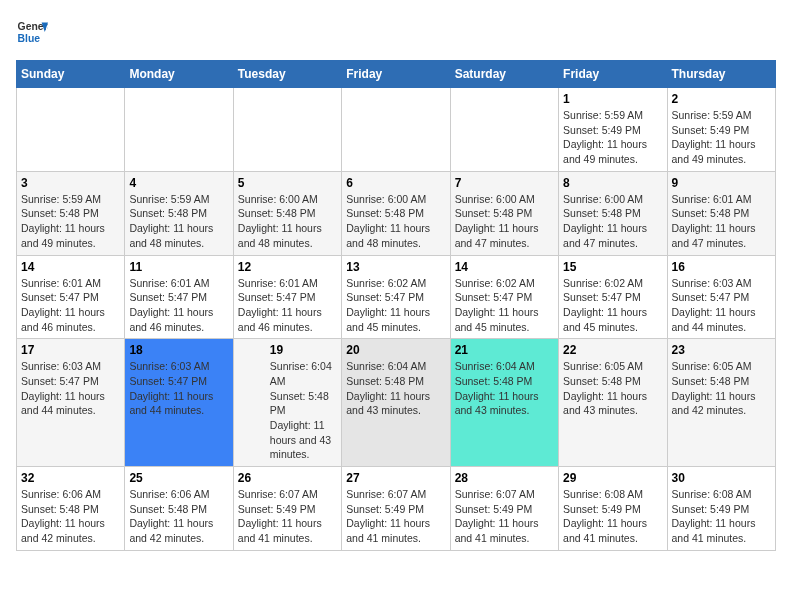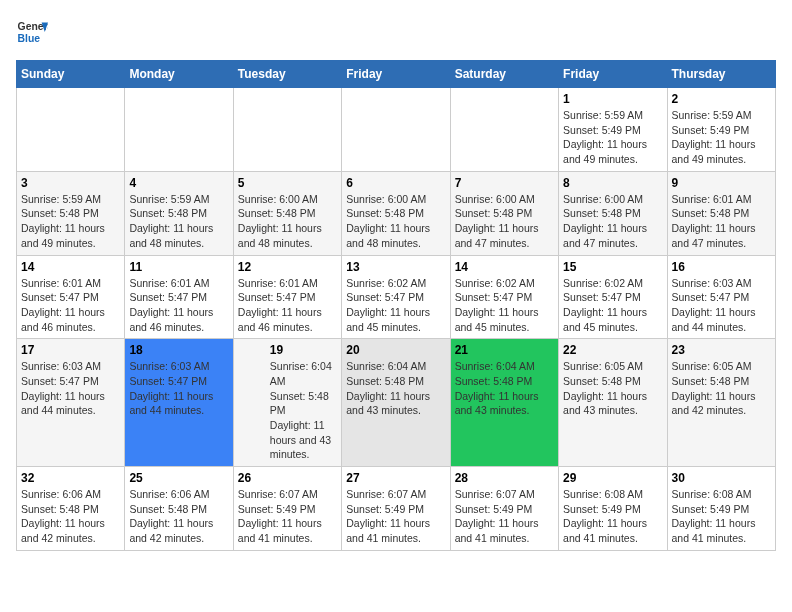--- a/index.html
+++ b/index.html
@@ -232,21 +232,21 @@
           <div class="day-info" style="white-space: pre-line;">Sunrise: 6:04 AM
 Sunset: 5:48 PM
 Daylight: 11 hours and 43 minutes.</div>
         </td>
         <td style="background: #e5e5e5; margin-top: 32px;">
           <span class="day-number">20</span>
           <div class="day-info" style="white-space: pre-line;">Sunrise: 6:04 AM
 Sunset: 5:48 PM
 Daylight: 11 hours and 43 minutes.</div>
         </td>
-        <td style="background: #22c55e;">
+        <td style="background: #5eead4;">
           <span class="day-number">21</span>
           <div class="day-info" style="white-space: pre-line;">Sunrise: 6:04 AM
 Sunset: 5:48 PM
 Daylight: 11 hours and 43 minutes.</div>
         </td>
         <td style="background: rgb(245, 245, 245);">
           <span class="day-number">22</span>
           <div class="day-info" style="white-space: pre-line;">Sunrise: 6:05 AM
 Sunset: 5:48 PM
 Daylight: 11 hours and 43 minutes.</div>

